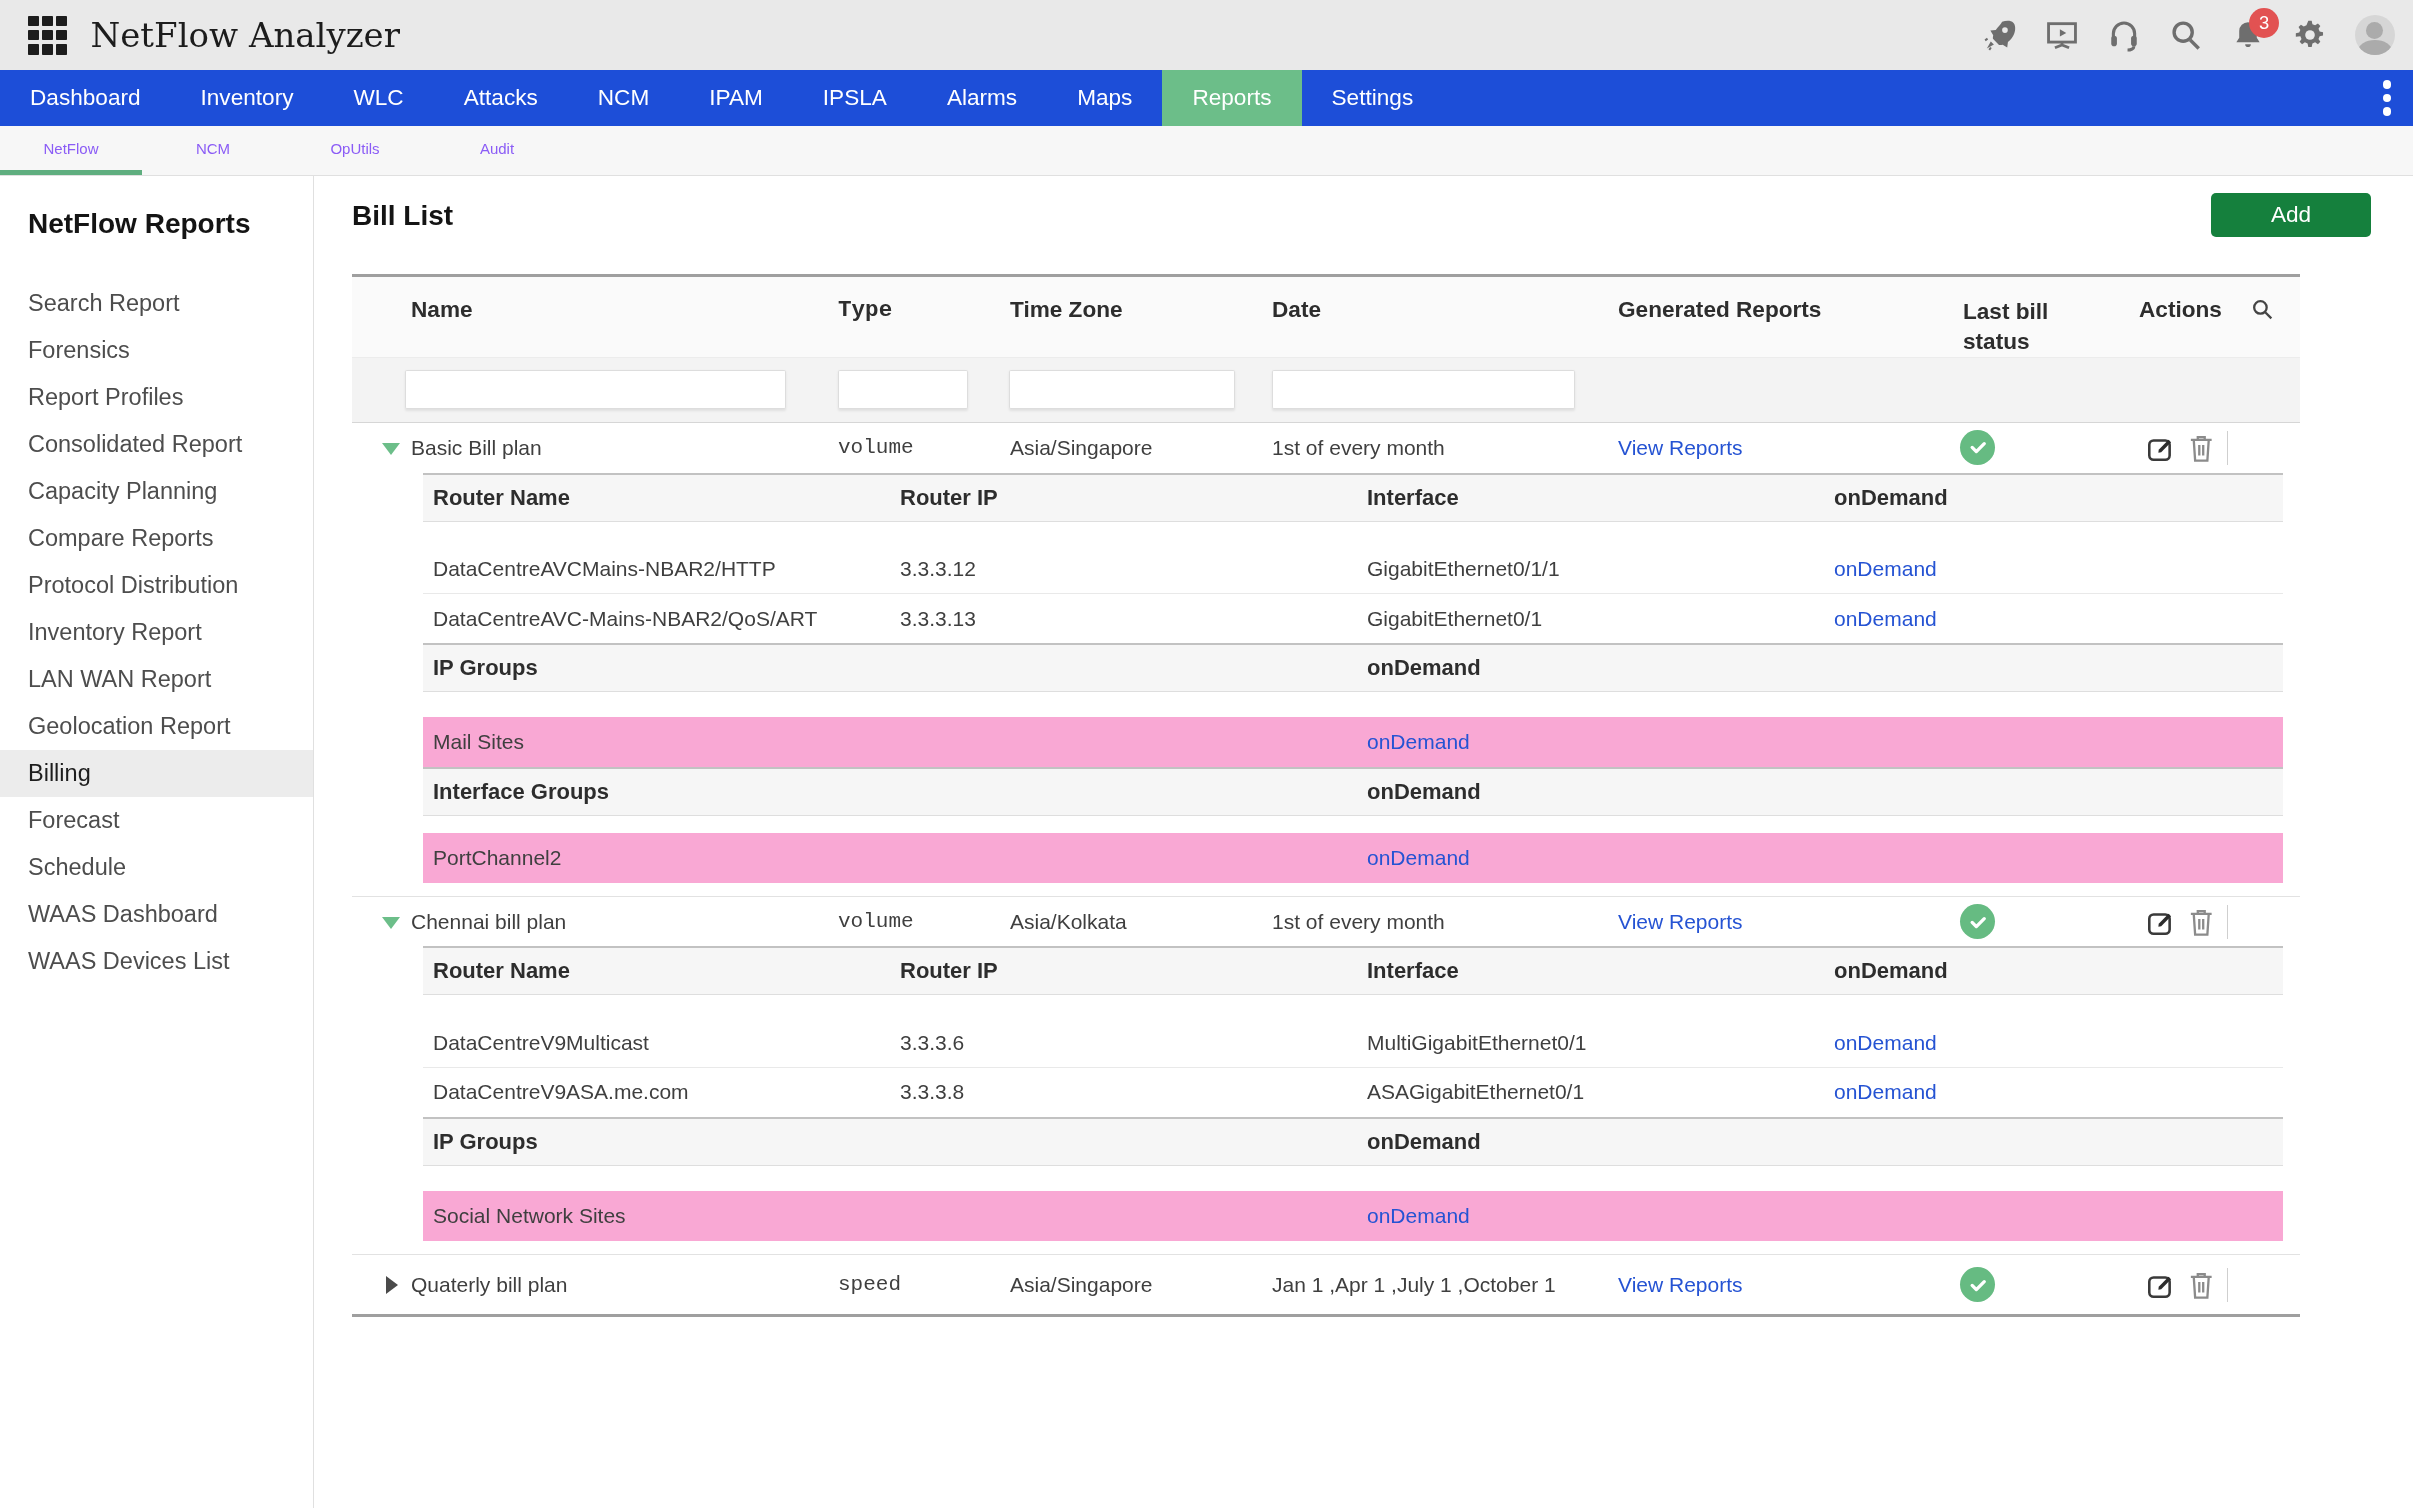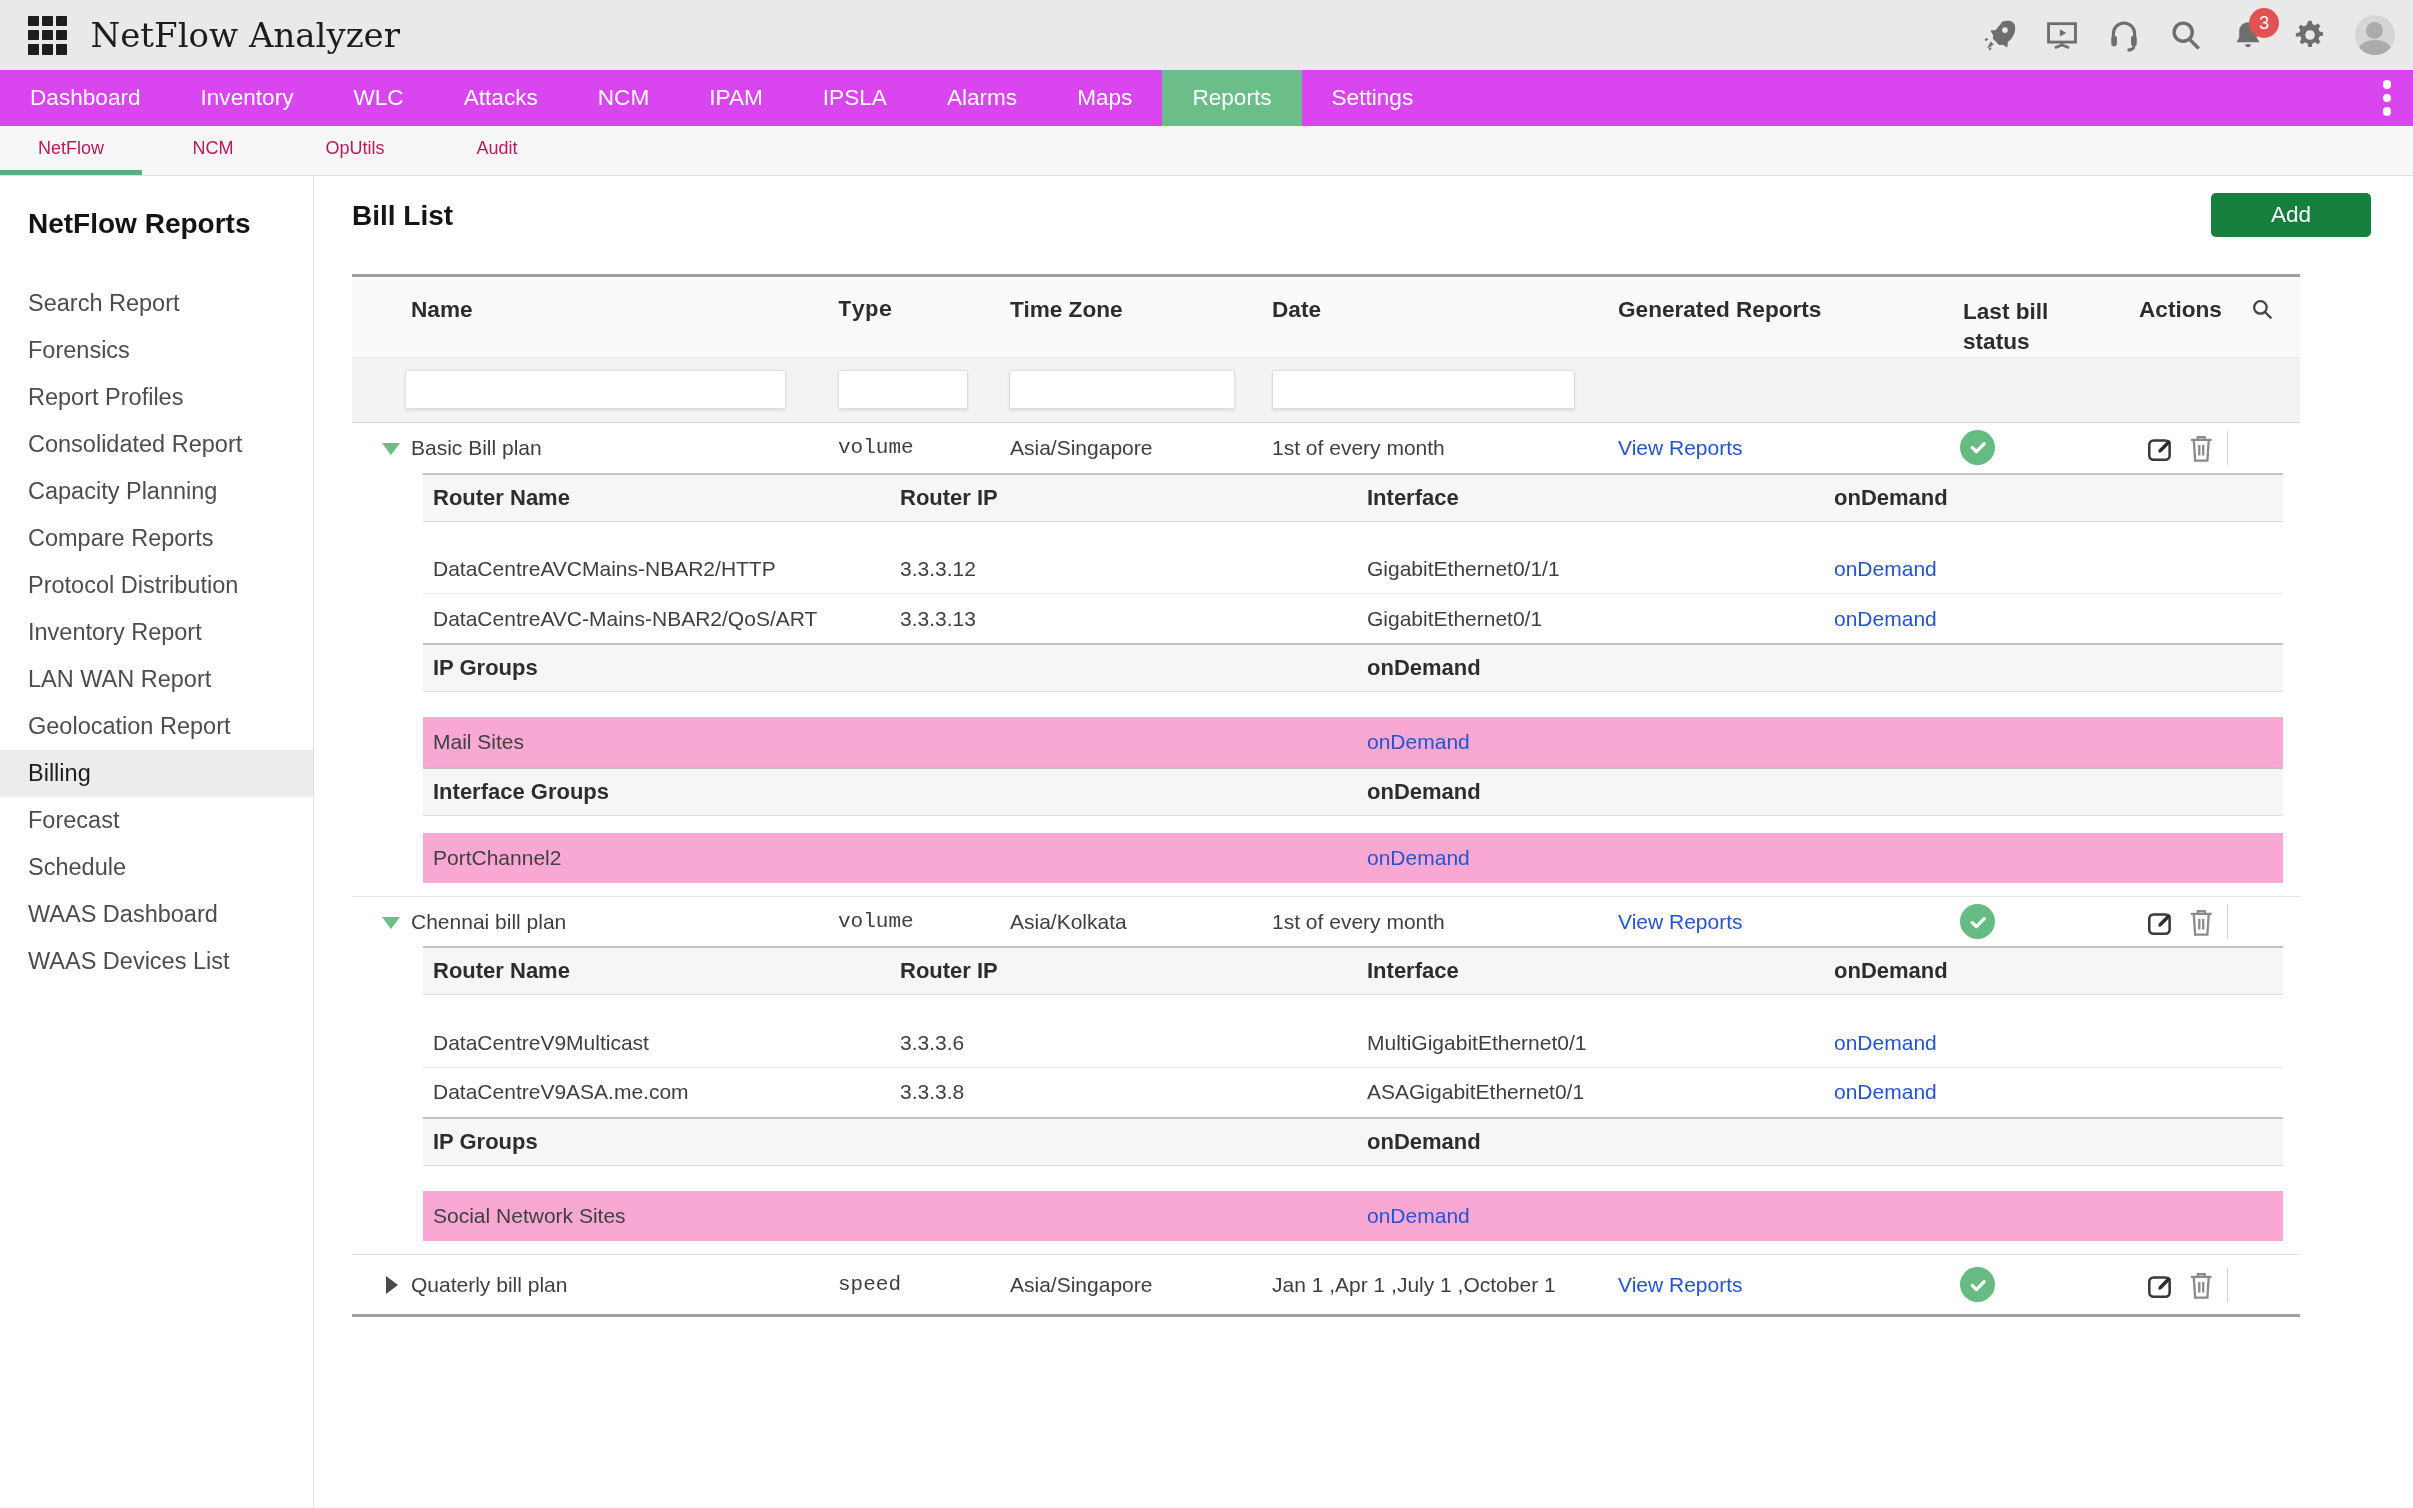--- a/index.html
+++ b/index.html
@@ -15,30 +15,30 @@
   .top-icons { position:absolute; right:18.4px; top:0; height:70px; display:flex; align-items:center; gap:27px; }
   .ticon { width:35px; height:35px; display:flex; align-items:center; justify-content:center; position:relative; }
   .ticon svg { width:34px; height:34px; }
   .badge { position:absolute; top:-10px; right:-13.4px; width:30px; height:30px; border-radius:50%;
            background:#e25252; color:#fff; font-size:18.4px; display:flex; align-items:center; justify-content:center; }
   .avatar { width:40px; height:40px; border-radius:50%; background:#d6d6d6; position:relative; overflow:hidden; }
   .avatar .head { position:absolute; left:11.7px; top:6.7px; width:17px; height:17px; border-radius:50%; background:#ababab; }
   .avatar .bod { position:absolute; left:3.4px; top:25px; width:34px; height:22px; border-radius:50% 50% 0 0; background:#ababab; }
 
   
-  .nav { height:56px; background:#d946ef; display:flex; align-items:stretch; }
+  .nav { height:56px; background:#1d4ed8; display:flex; align-items:stretch; }
   .nav-item { color:#fff; font-size:22.6px; display:flex; align-items:center; padding:0 30px; cursor:pointer; }
   .nav-item.active { background:#6cbe89; }
   .kebab { margin-left:auto; display:flex; align-items:center; padding-right:22px; gap:0; flex-direction:column; justify-content:center; }
   .kebab i { width:8.4px; height:8.4px; background:#fff; border-radius:50%; margin:2.5px 0; }
 
   
   .subnav { height:50px; background:#f7f7f7; border-bottom:0.8px solid #e0e0e0; display:flex; }
-  .subtab { width:142px; display:flex; align-items:center; justify-content:center; font-size:18px;
-            color:#be185d; cursor:pointer; border-bottom:5.9px solid transparent; }
+  .subtab { width:142px; display:flex; align-items:center; justify-content:center; font-size:15px;
+            color:#8b5cf6; cursor:pointer; border-bottom:5.9px solid transparent; }
   .subtab.active { border-bottom-color:#5fae7f; }
 
   
   .shell { display:flex; height:1332px; }
   .sidebar { width:314px; background:#fff; border-right:0.8px solid #e0e0e0; padding-top:32px; flex:none; }
   .side-title { font-size:28px; font-weight:bold; color:#141414; margin-left:28px; }
   .side-list { margin-top:40px; }
   .side-item { height:47px; display:flex; align-items:center; padding-left:28px; font-size:23.5px;
                color:#4d4d4d; cursor:pointer; }
   .side-item.active { background:#ececec; color:#1d1d1d; }

